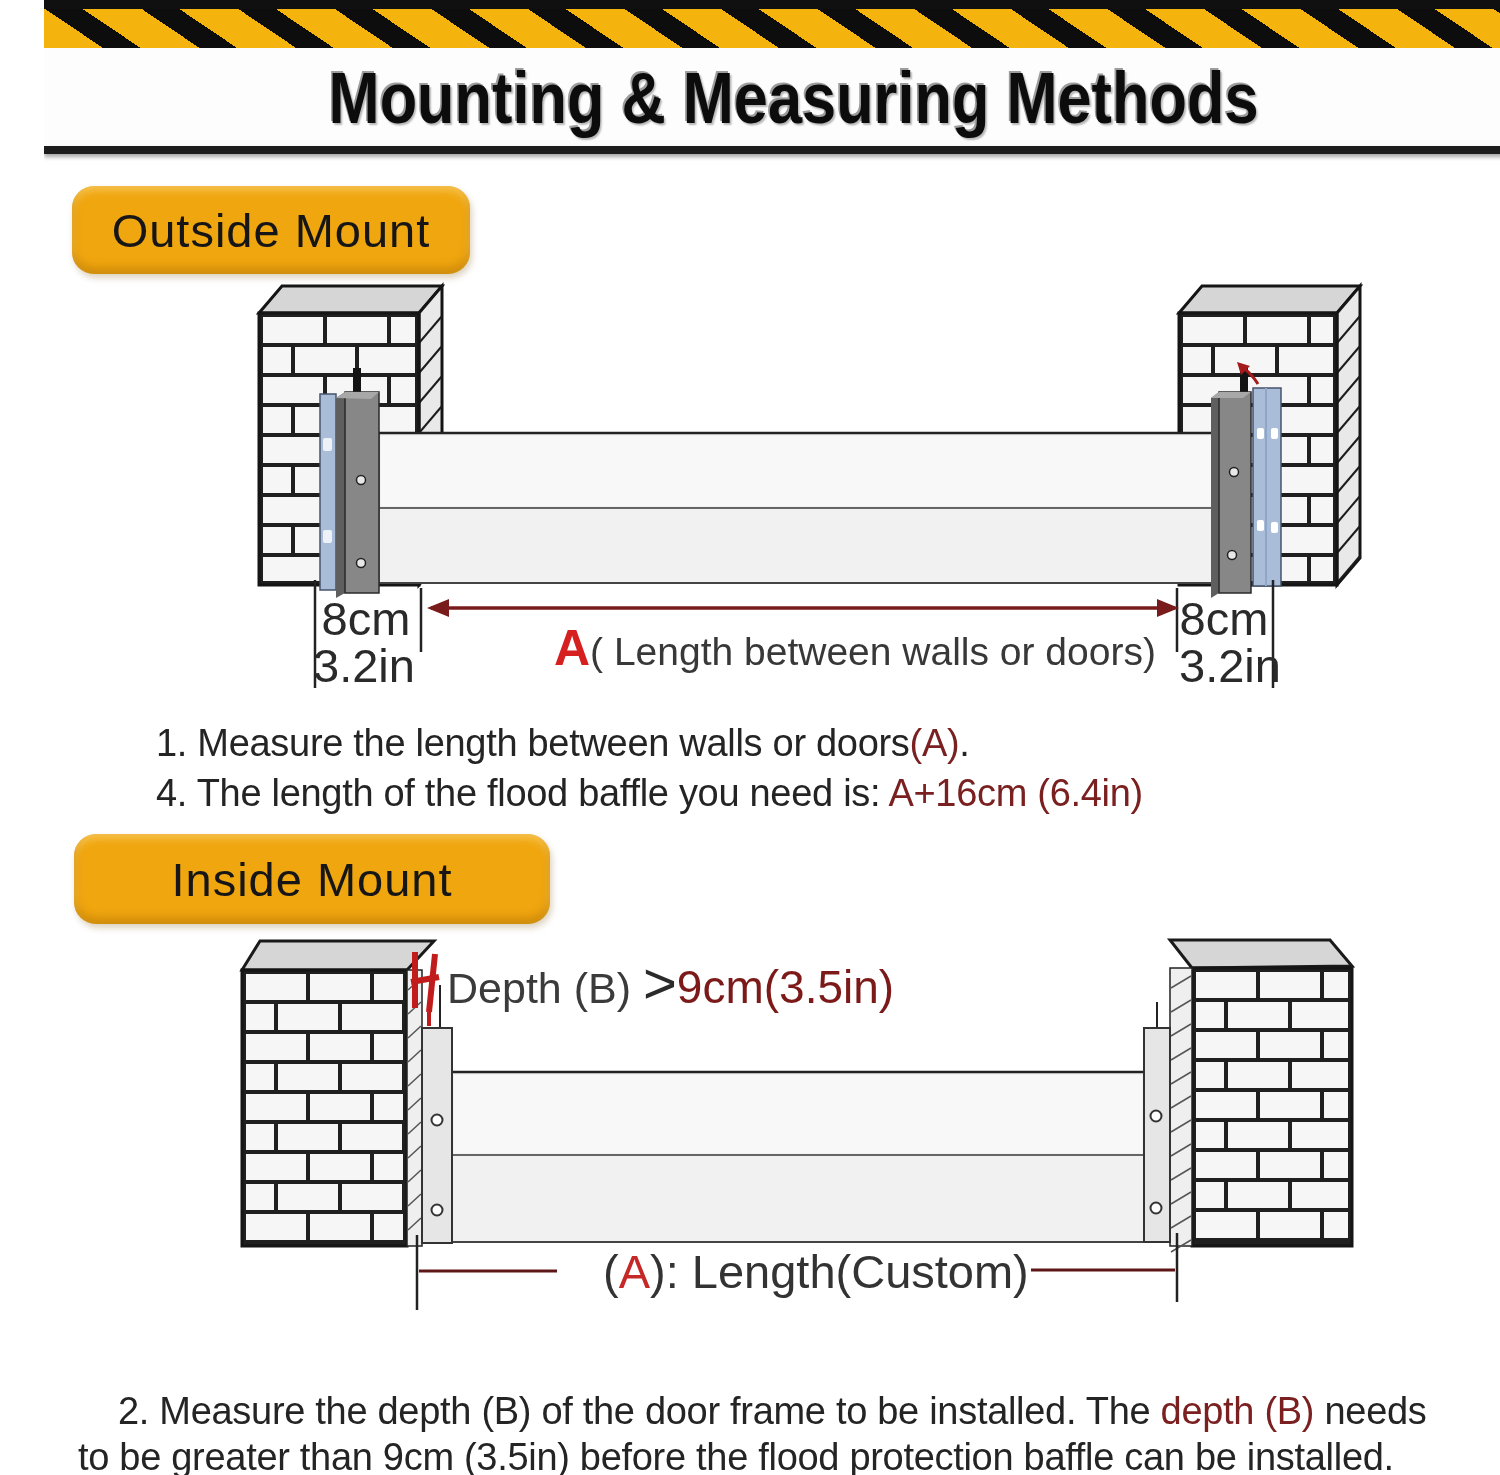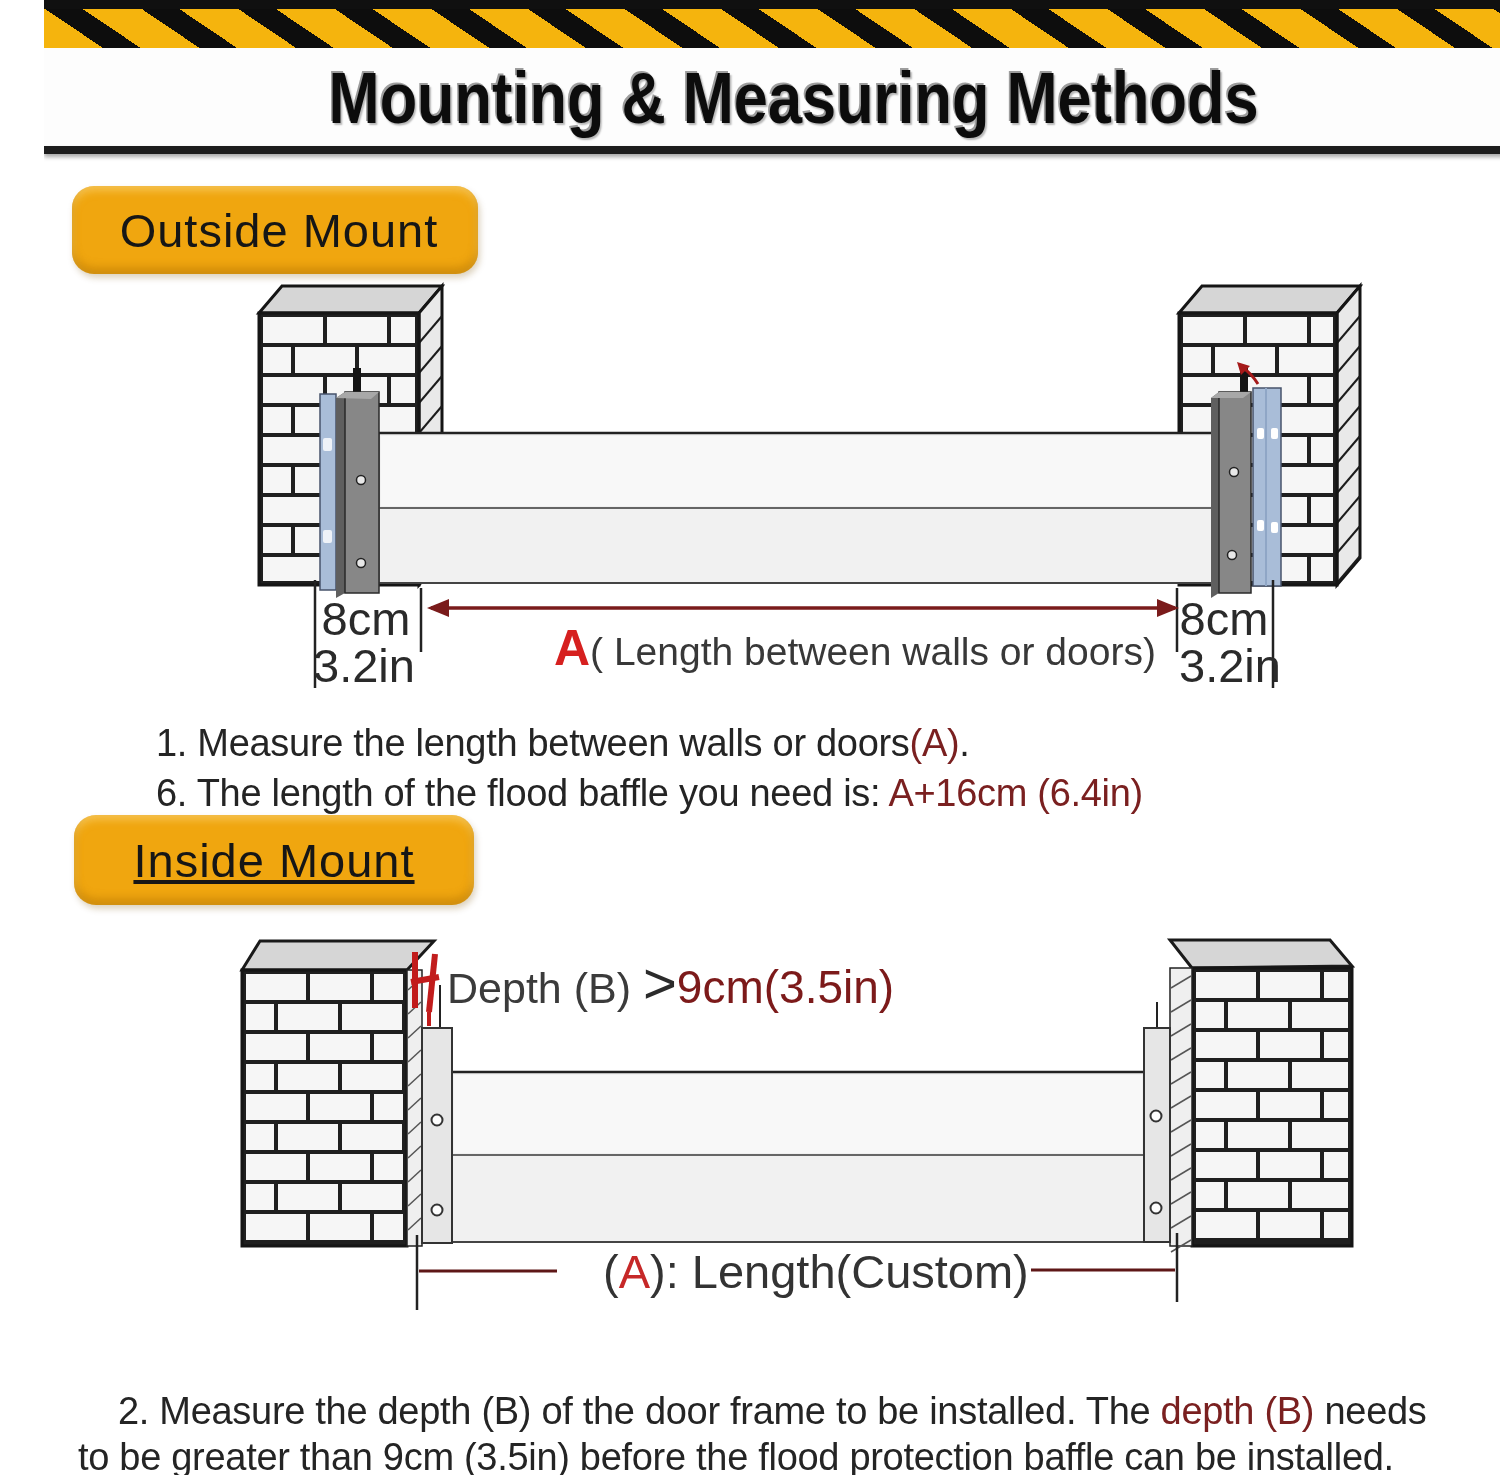--- a/index.html
+++ b/index.html
@@ -13,22 +13,22 @@
              display:flex;align-items:center;justify-content:center;}
   .title{font-size:73px;font-weight:bold;color:#0c0c0c;white-space:nowrap;
          transform:scaleX(.84);transform-origin:center;
          text-shadow:-2px -2px 0 #9d9d9d,2px 2px 2px rgba(0,0,0,.28);}
   .divider{position:absolute;left:0;top:146px;width:1500px;height:8px;background:#1d1d1d;
            box-shadow:0 3px 4px rgba(0,0,0,.35);}
   
   .badge{position:absolute;background:#f0a60f;border-radius:22px;color:#161616;
          display:flex;align-items:center;justify-content:center;font-size:47px;letter-spacing:1px;
          box-shadow:inset 0 -6px 10px rgba(165,105,0,.45),inset 0 4px 8px rgba(255,228,150,.55),2px 4px 6px rgba(120,80,0,.25);}
-  .badge.outside{left:28px;top:186px;width:398px;height:88px;padding-left:8px;}
-  .badge.inside{left:30px;top:815px;width:400px;height:90px;text-decoration:underline;}
+  .badge.outside{left:28px;top:186px;width:398px;height:88px;}
+  .badge.inside{left:30px;top:834px;width:476px;height:90px;}
   
   .diagram{position:absolute;left:0;}
   svg text{font-family:"Liberation Sans",sans-serif;}
   .dim{font-size:47px;fill:#2a2a2a;}
   .lblA{font-size:50px;font-weight:bold;fill:#d6201f;}
   .lblRest{font-size:39px;fill:#383838;}
   .depthLbl{font-size:43px;fill:#3b3b3b;}
   .depthGt{font-size:58px;fill:#2b2b2b;}
   .depthVal{font-size:46px;fill:#7c1a1a;}
   .lenDark{font-size:47px;fill:#333333;}
@@ -196,21 +196,21 @@
       <polygon points="1135,328 1113,319 1113,337" fill="#7a1b1b"></polygon>
       <text x="322" y="355" text-anchor="middle" class="dim">8cm</text>
       <text x="320" y="402" text-anchor="middle" class="dim">3.2in</text>
       <text x="1180" y="355" text-anchor="middle" class="dim">8cm</text>
       <text x="1186" y="402" text-anchor="middle" class="dim">3.2in</text>
       <text x="510" y="385"><tspan class="lblA">A</tspan><tspan class="lblRest">( Length between walls or doors)</tspan></text>
     </g>
   </svg>
 
   <div class="step" style="left:112px;top:722px"><span>1. Measure the length between walls or doors</span><span class="maroon">(A)</span><span>.</span></div>
-  <div class="step" style="left:112px;top:772px"><span>6. The length of the flood baffle you need is: </span><span class="maroon">A+16cm (6.4in)</span></div>
+  <div class="step" style="left:112px;top:772px"><span>4. The length of the flood baffle you need is: </span><span class="maroon">A+16cm (6.4in)</span></div>
 
   <div class="badge inside">
     <span>Inside Mount</span>
   </div>
 
   <svg class="diagram" style="top:930px" width="1500" height="390" viewBox="0 0 1500 390">
 
     <g>
       <polygon points="198,40 216,11 390,11 363,40" fill="#d6d6d6" stroke="#1a1a1a" stroke-width="3"></polygon>
       <g id="ib-left-brick">

